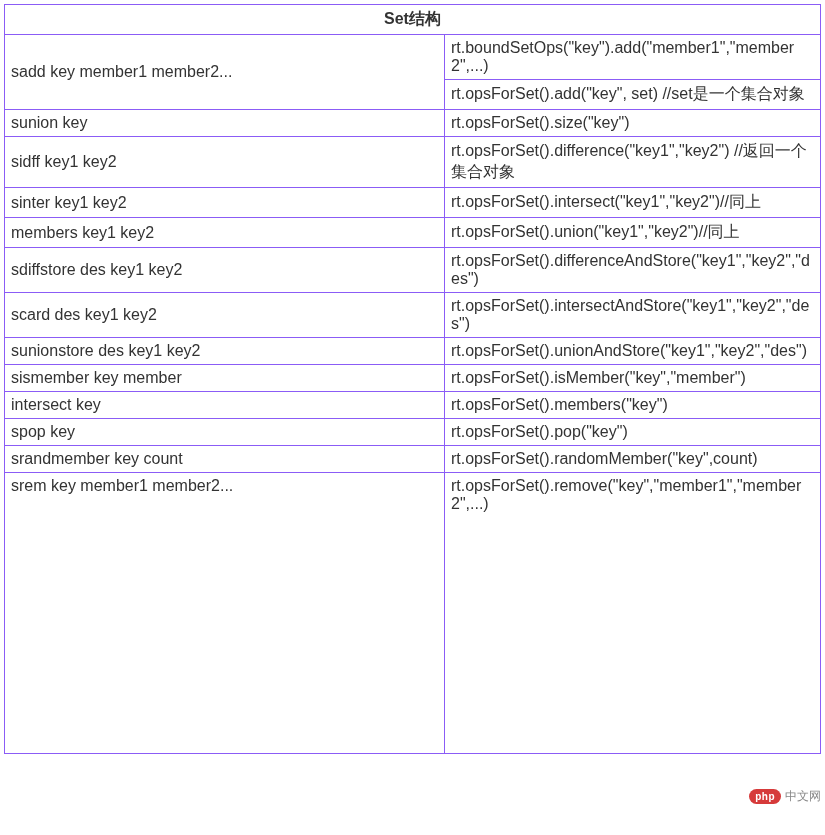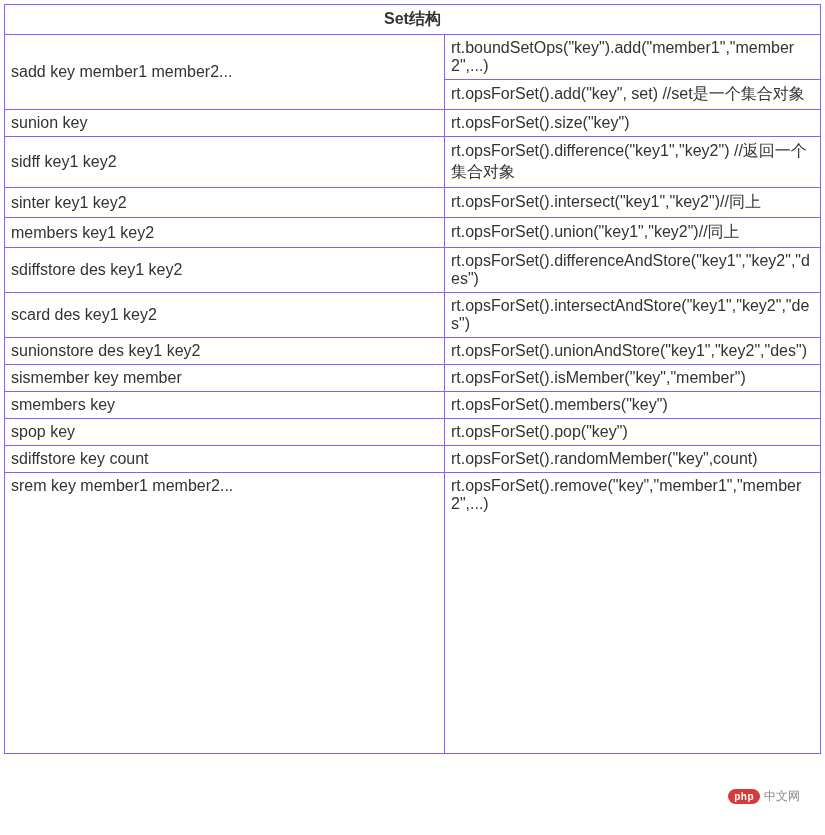--- a/index.html
+++ b/index.html
@@ -40,21 +40,21 @@
     .col-right {
       width: auto;
     }
     .tall-row td {
       padding-bottom: 240px;
       vertical-align: top;
       margin-top: 27px;
     }
     .watermark {
       position: absolute;
-      right: 25px;
+      right: 4px;
       top: 788px;
       display: flex;
       align-items: center;
       gap: 4px;
       font-size: 12px;
       color: #888;
     }
     .wm-badge {
       background: #d63a3a;
       color: #fff;
@@ -110,29 +110,29 @@
       </tr>
       <tr>
         <td>sunionstore des key1 key2</td>
         <td>rt.opsForSet().unionAndStore("key1","key2","des")</td>
       </tr>
       <tr>
         <td>sismember key member</td>
         <td>rt.opsForSet().isMember("key","member")</td>
       </tr>
       <tr>
-        <td>smembers key</td>
+        <td>intersect key</td>
         <td>rt.opsForSet().members("key")</td>
       </tr>
       <tr>
         <td>spop key</td>
         <td>rt.opsForSet().pop("key")</td>
       </tr>
       <tr>
-        <td>sdiffstore key count</td>
+        <td>srandmember key count</td>
         <td>rt.opsForSet().randomMember("key",count)</td>
       </tr>
       <tr class="tall-row">
         <td>srem key member1 member2...</td>
         <td>rt.opsForSet().remove("key","member1","member2",...)</td>
       </tr>
     </tbody>
 </table>
 
 <div class="watermark">

